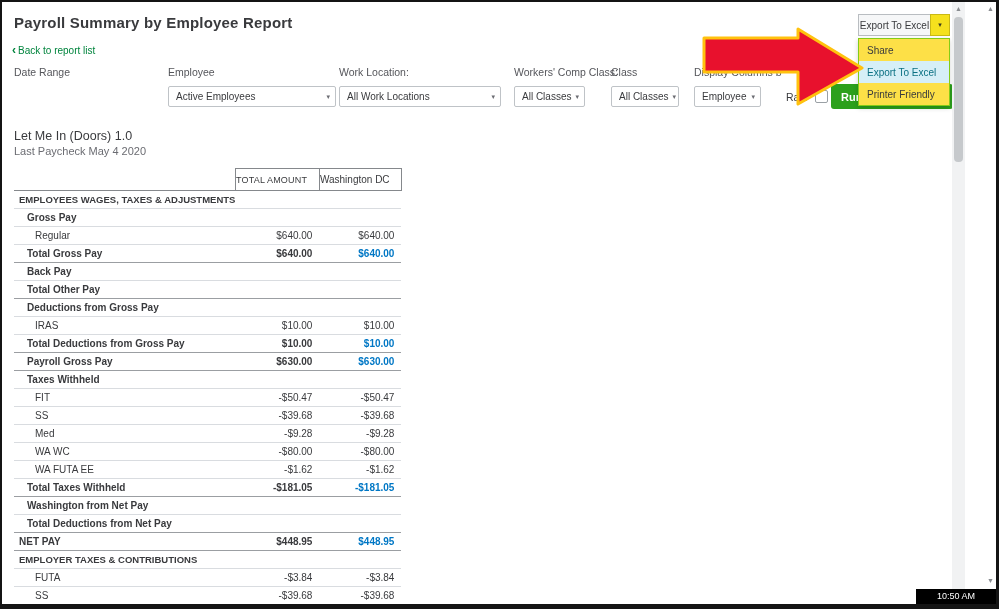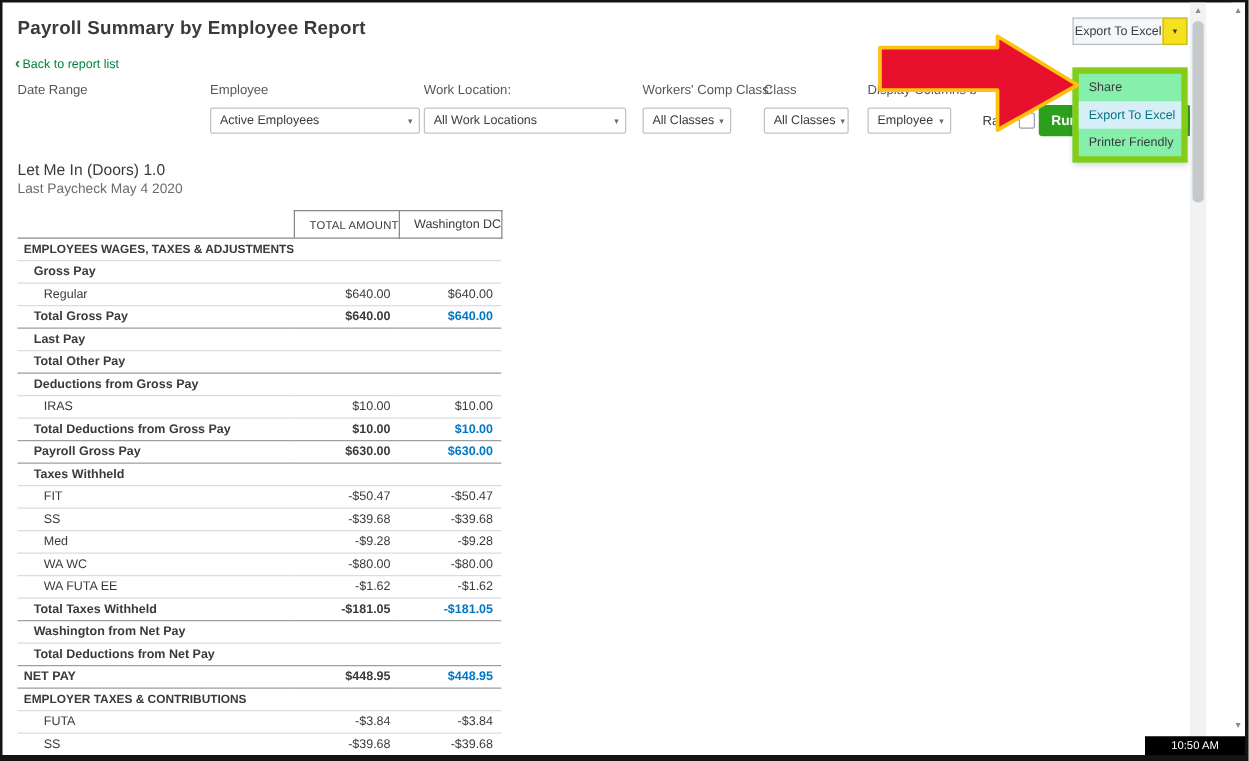--- a/index.html
+++ b/index.html
@@ -49,35 +49,35 @@
     flex:1; background:#f6f7f8; border:1px solid #b9bdc1; border-right:none;
     font-size:10px; display:flex; align-items:center; justify-content:center; cursor:pointer;
   }
   .export-caret-btn {
     width:20px; background:#f5e11e; border:1px solid #c9b916;
     display:flex; align-items:center; justify-content:center; font-size:7px; color:#3a3a20; cursor:pointer;
   }
 
   
   .export-menu {
-    position:absolute; left:856px; top:52px; width:92px; background:#86efac;
-    border:5px solid #84cc16; box-shadow:0 2px 5px rgba(0,0,0,.18); z-index:20;
+    position:absolute; left:856px; top:36px; width:92px; background:#fde047;
+    border:1px solid #84cc16; box-shadow:0 2px 5px rgba(0,0,0,.18); z-index:20;
   }
   .menu-item { height:22px; display:flex; align-items:center; padding-left:8px; font-size:10px; color:#393a3d; cursor:pointer; }
   .menu-item.active { background:#d6eff7; color:#0b7183; }
 
   .annotation-arrow { position:absolute; left:700px; top:24px; z-index:30; pointer-events:none; }
 
   .company  { position:absolute; left:12px; top:127px; font-size:12.5px; color:#393a3d; }
   .subtitle { position:absolute; left:12px; top:143px; font-size:11px; color:#6b6c72; }
 
   
   .report-table { position:absolute; left:12px; top:166px; border-collapse:collapse; table-layout:fixed; font-size:10px; z-index:2; background:#fff; }
   .c-label { width:218px; } .c-amt { width:84px; } .c-dc { width:82px; }
-  .report-table th { height:22px; font-weight:400; text-align:right; vertical-align:middle; }
+  .report-table th { height:22px; font-weight:400; text-align:left; vertical-align:middle; }
   .th-empty { border-bottom:1px solid #85888c; }
   .th-amt { font-size:9px; font-weight:700; letter-spacing:.2px; border:1px solid #85888c; }
   .th-dc  { font-size:10px; border-top:1px solid #85888c; border-right:1px solid #85888c; border-bottom:1px solid #85888c; }
   .report-table td { height:18px; border-bottom:1px solid #d9dce0; white-space:nowrap; overflow:hidden; vertical-align:middle; }
   .val { text-align:right; padding-right:7px; }
   .link { color:#0077c5; cursor:pointer; }
   .row-section td { font-weight:700; font-size:9.5px; }
   .row-section .lbl { padding-left:5px; }
   .row-group td { font-weight:700; }
   .row-group .lbl { padding-left:13px; }
@@ -210,21 +210,21 @@
           <td class="lbl">Regular</td>
           <td class="val">$640.00</td>
           <td class="val">$640.00</td>
         </tr>
         <tr class="row-total">
           <td class="lbl">Total Gross Pay</td>
           <td class="val">$640.00</td>
           <td class="val link">$640.00</td>
         </tr>
         <tr class="row-group">
-          <td class="lbl">Last Pay</td>
+          <td class="lbl">Back Pay</td>
           <td class="val"></td>
           <td class="val"></td>
         </tr>
         <tr class="row-total">
           <td class="lbl">Total Other Pay</td>
           <td class="val"></td>
           <td class="val"></td>
         </tr>
         <tr class="row-group">
           <td class="lbl">Deductions from Gross Pay</td>

